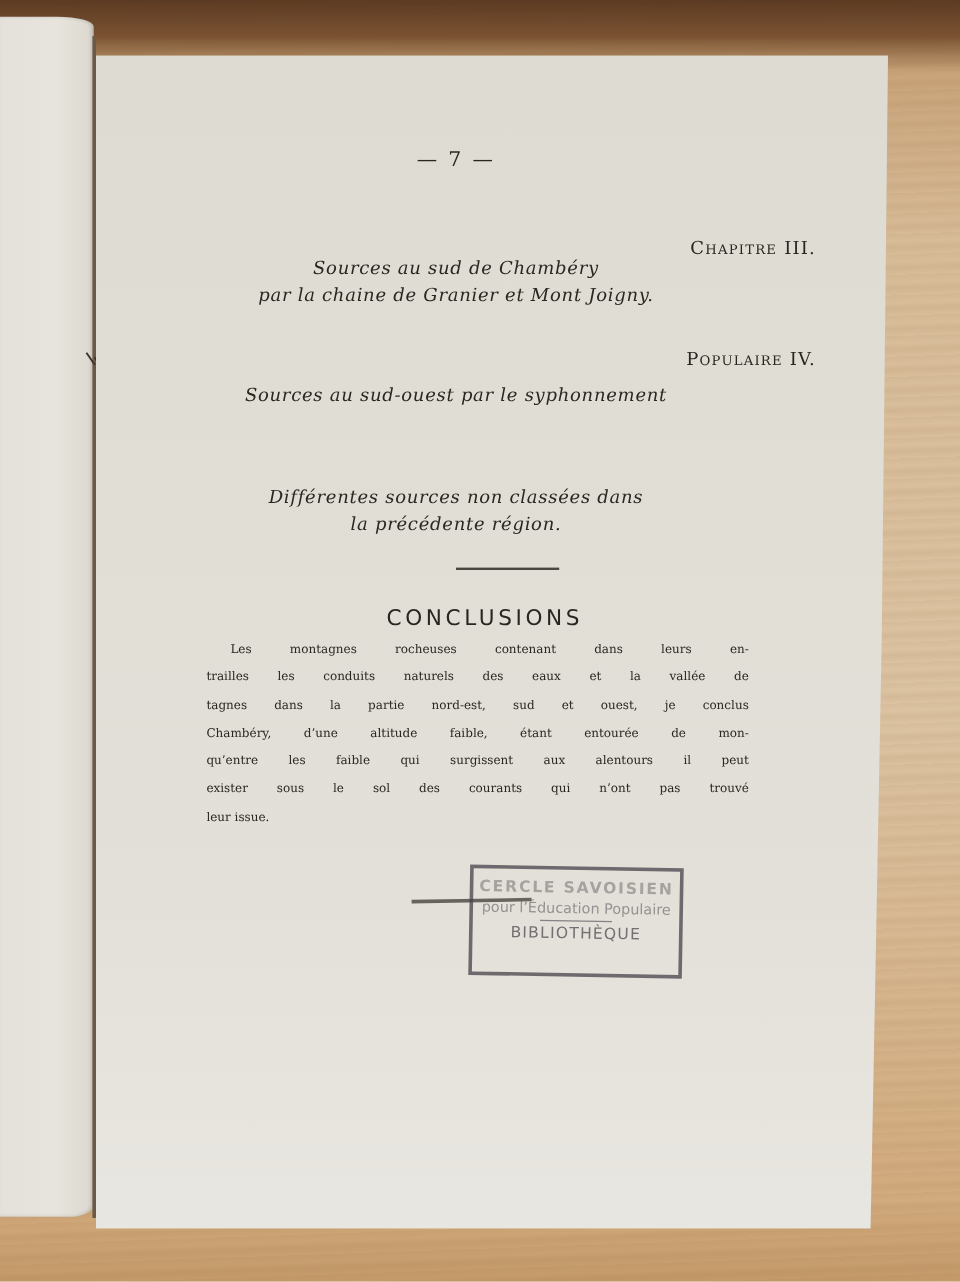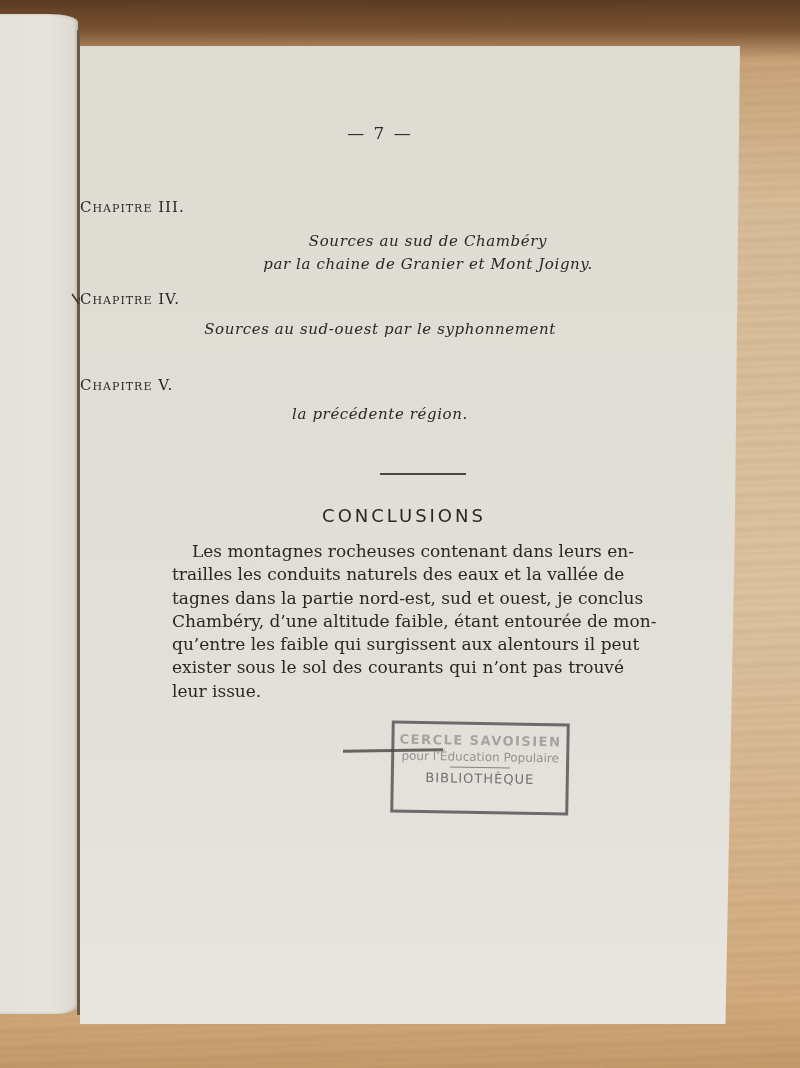--- a/index.html
+++ b/index.html
@@ -70,21 +70,21 @@
       left: 0;
       width: 600px;
       text-align: center;
       font-size: 17px;
       letter-spacing: 2px;
     }
     .chapter-head {
       position: absolute;
       left: 0;
       width: 600px;
-      text-align: left;
+      text-align: right;
       font-size: 15px;
       letter-spacing: 1px;
       font-variant: small-caps;
     }
     .chapter-desc {
       position: absolute;
       left: 0;
       width: 600px;
       text-align: center;
       font-size: 15px;
@@ -107,24 +107,24 @@
       width: 600px;
       text-align: center;
       font-family: "DejaVu Sans", sans-serif;
       font-size: 18px;
       letter-spacing: 3px;
       color: #2a2723;
       margin-left: 24px;
     }
     .conclusions-body {
       position: absolute;
-      top: 494px;
+      top: 484px;
       left: 92px;
       width: 452px;
-      font-size: 17px;
+      font-size: 10px;
       line-height: 23.3px;
       text-align: justify;
       text-align-last: left;
       color: #2a2723;
     }
     .conclusions-body span {
       display: block;
       text-align: justify;
       text-align-last: justify;
       white-space: nowrap;
@@ -190,32 +190,32 @@
 <svg class="thread" viewBox="0 0 24 22">
   <path d="M2 2 L9 12 M9 6 L16 17 M14 4 C18 6 18 10 14 12 M10 14 L16 18" stroke="#3a332c" stroke-width="1.6" fill="none"></path>
 </svg>
 
 <div class="right-page">
   <div class="page-content">
 
     <div class="page-number">— 7 —</div>
 
     <div class="chapter-head" style="top:152px;">Chapitre III.</div>
-    <div class="chapter-desc" style="top:184px;padding-left:48px;">
+    <div class="chapter-desc" style="top:166px;">
       <div>Sources au sud de Chambéry</div>
       <div>par la chaine de Granier et Mont Joigny.</div>
     </div>
 
-    <div class="chapter-head" style="top:244px;">Chapitre IV.</div>
+    <div class="chapter-head" style="top:244px;">Populaire IV.</div>
     <div class="chapter-desc" style="top:272px;">
       <div>Sources au sud-ouest par le syphonnement</div>
     </div>
 
-    <div class="chapter-head" style="top:330px;">Chapitre V.</div>
     <div class="chapter-desc" style="top:357px;">
+      <div>Différentes sources non classées dans</div>
       <div>la précédente région.</div>
     </div>
 
     <div class="divider"></div>
 
     <div class="conclusions-title">CONCLUSIONS</div>
 
     <div class="conclusions-body">
       <span class="first">Les montagnes rocheuses contenant dans leurs en-</span>
       <span>trailles les conduits naturels des eaux et la vallée de</span>

